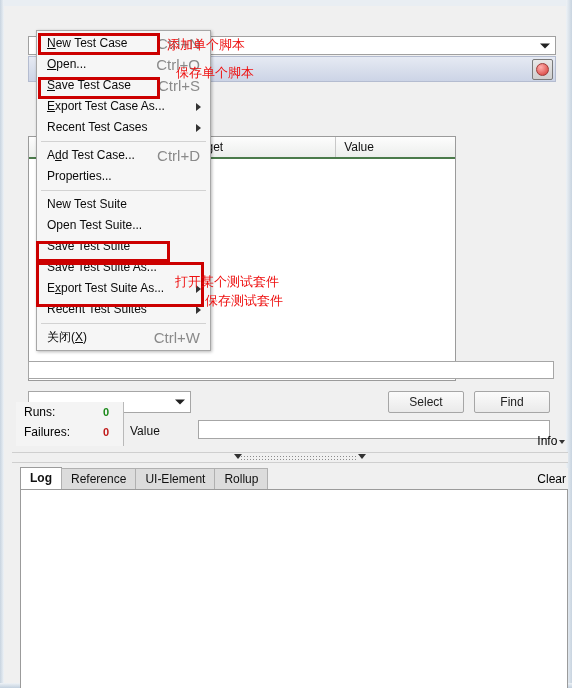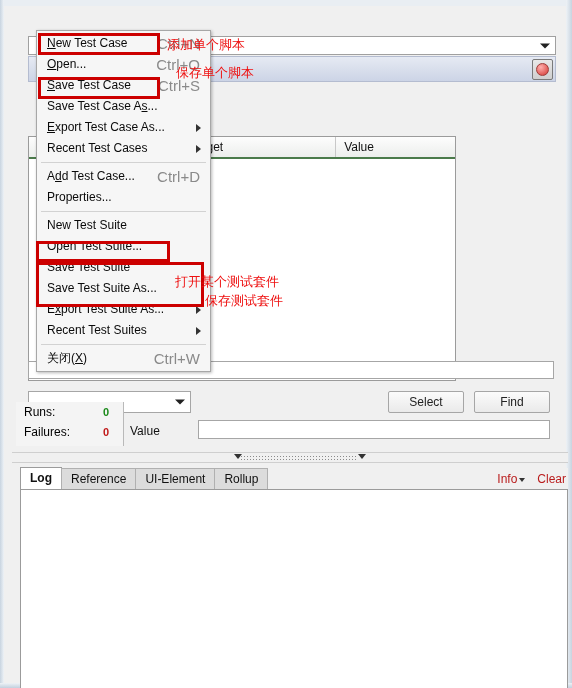--- a/index.html
+++ b/index.html
@@ -265,21 +265,21 @@
     height: 21px;
   }
   .tab.active {
     background: #fff;
     font-weight: bold;
     border-color: #9b9b9b;
     height: 22px;
   }
   .tab-right {
     position: absolute; right: 2px; bottom: 3px;
-    display: flex; gap: 12px; font-size: 12px; color: #b91c1c;
+    display: flex; gap: 24px; font-size: 12px; color: #000000; flex-direction: column;
   }
   .info-caret {
     display: inline-block; margin-left: 2px;
     width: 0; height: 0;
     border-left: 3px solid transparent;
     border-right: 3px solid transparent;
     border-top: 4px solid #333;
     vertical-align: middle;
   }
   .log-body {
@@ -431,23 +431,20 @@
     <div class="mrow">
       <span class="mnem">O</span>pen...
       <span class="accel">Ctrl+O</span>
     </div>
 
     <div class="mrow">
       <span class="mnem">S</span>ave Test Case
       <span class="accel">Ctrl+S</span>
     </div>
 
-    <div class="mrow">
-      Save Test Case A<span class="mnem">s</span>...
-    </div>
 
     <div class="mrow">
       <span class="mnem">E</span>xport Test Case As...
       <span class="submenu-arrow"></span>
     </div>
 
     <div class="mrow">
       Recent Test Cases
       <span class="submenu-arrow"></span>
     </div>

